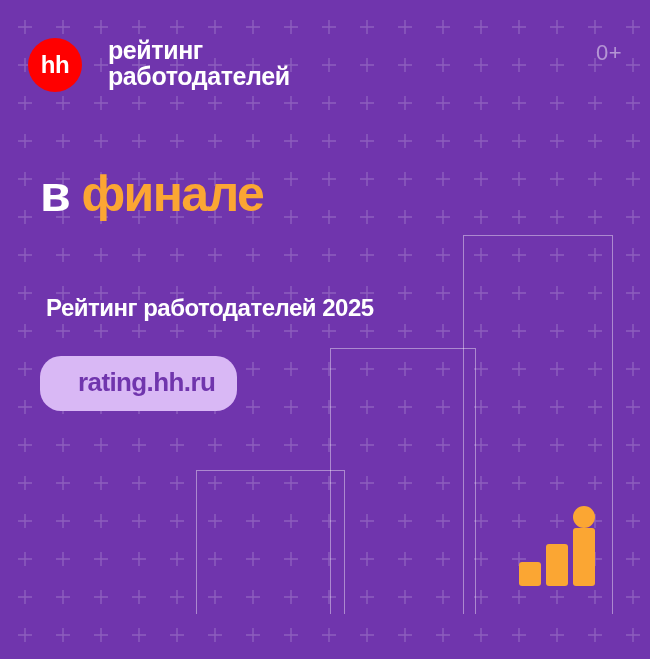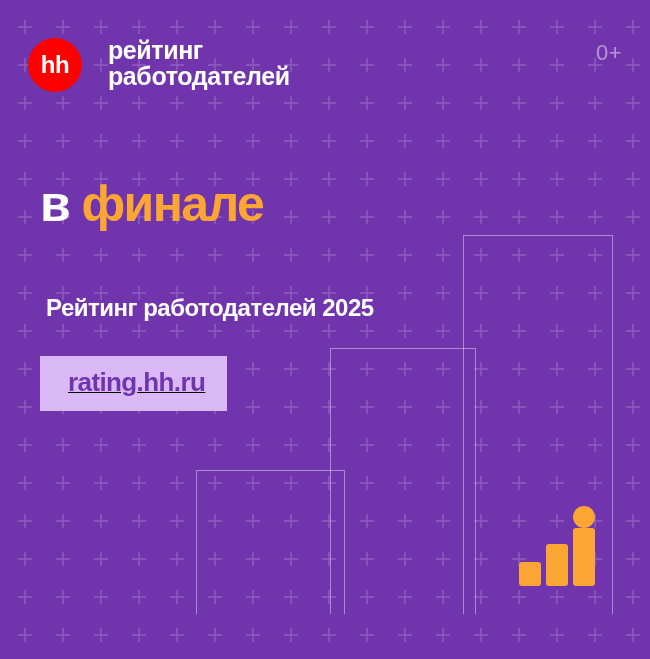--- a/index.html
+++ b/index.html
@@ -104,21 +104,21 @@
     line-height: 1.0;
   }
   #headline .hl-line {
     display: block;
     font-size: 50px;
     font-weight: 700;
     letter-spacing: -1.6px;
     white-space: nowrap;
     color: #ffffff;
   }
-  #headline .hl-line2 { margin-top: 22px; }
+  #headline .hl-line2 { margin-top: 12px; }
   .hl-accent { color: #FBA633; }
 
   
   #subtitle {
     position: absolute;
     left: 46px;
     top: 294px;
     z-index: 5;
     color: #ffffff;
     font-size: 24px;
@@ -127,23 +127,22 @@
     white-space: nowrap;
   }
 
   
   #url-badge {
     position: absolute;
     left: 40px;
     top: 356px;
     z-index: 5;
     background: #D9B8F5;
-    border-radius: 0;
-    padding: 11px 22px 13px 28px;
-    text-decoration: underline;
+    border-radius: 21px;
+    padding: 11px 22px 13px 38px;
   }
   #url-badge-text {
     color: #7035AD;
     font-size: 26px;
     font-weight: 700;
     letter-spacing: -0.6px;
     white-space: nowrap;
   }
 
   

